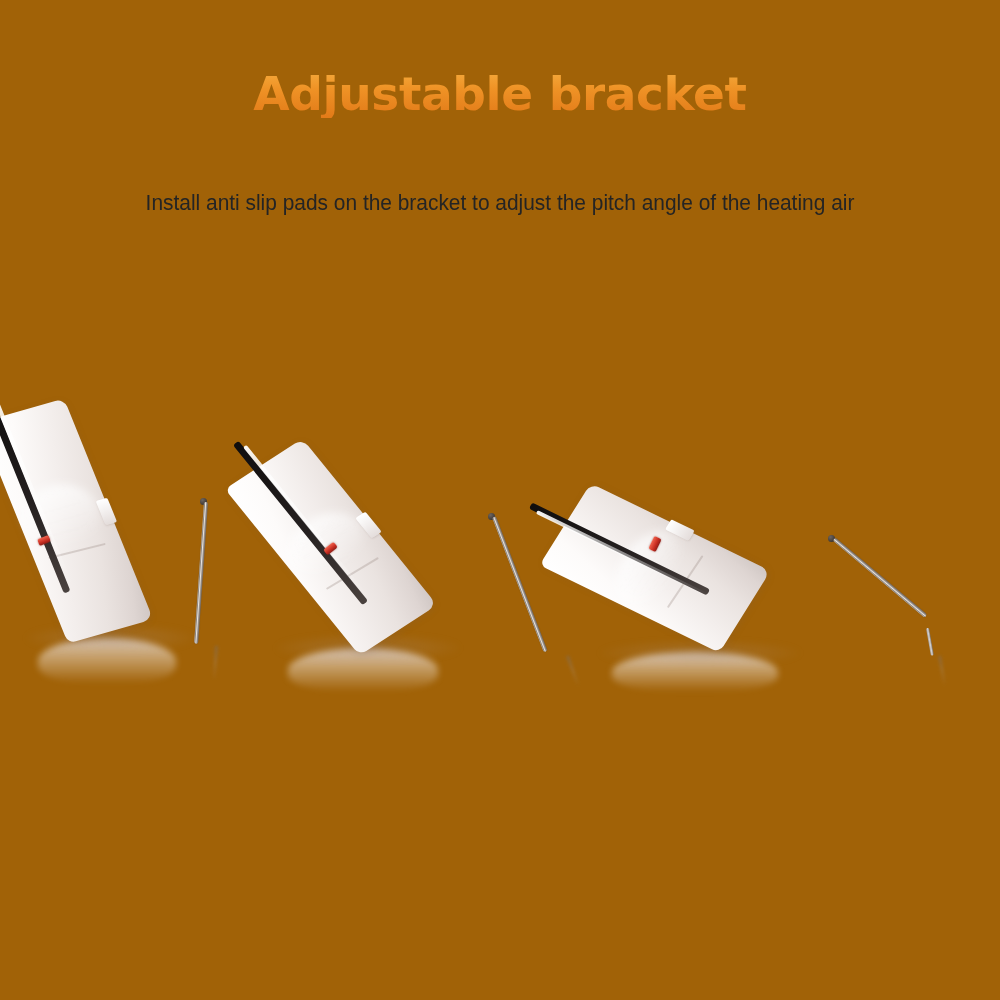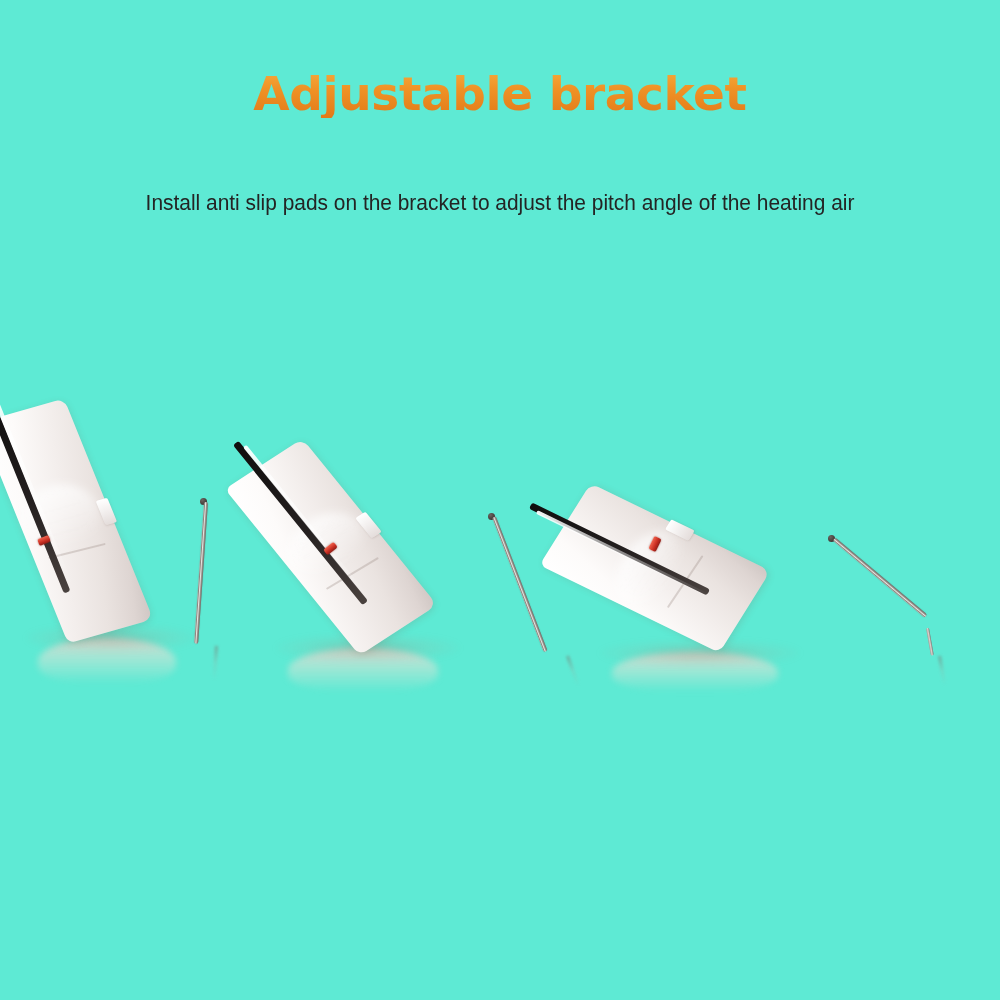--- a/index.html
+++ b/index.html
@@ -10,21 +10,21 @@
     width: 1000px;
     height: 1000px;
     background: #fcefe0;
     font-family: "Liberation Sans", sans-serif;
     overflow: hidden;
   }
   .banner {
     position: relative;
     width: 1000px;
     height: 1000px;
-    background: #5eead4;
+    background: #a16207;
     overflow: hidden;
   }
 
   
   .header {
     position: absolute;
     top: 70px;
     left: 0;
     width: 1000px;
     text-align: center;

